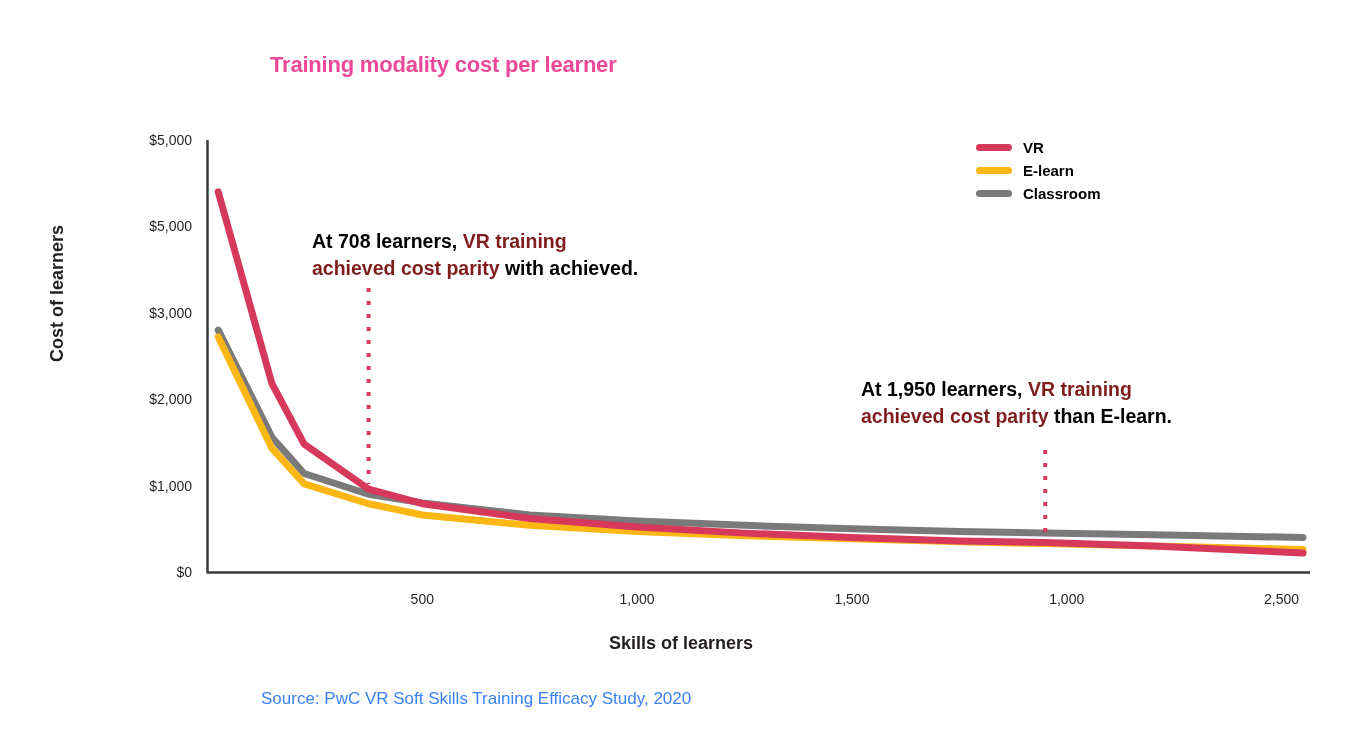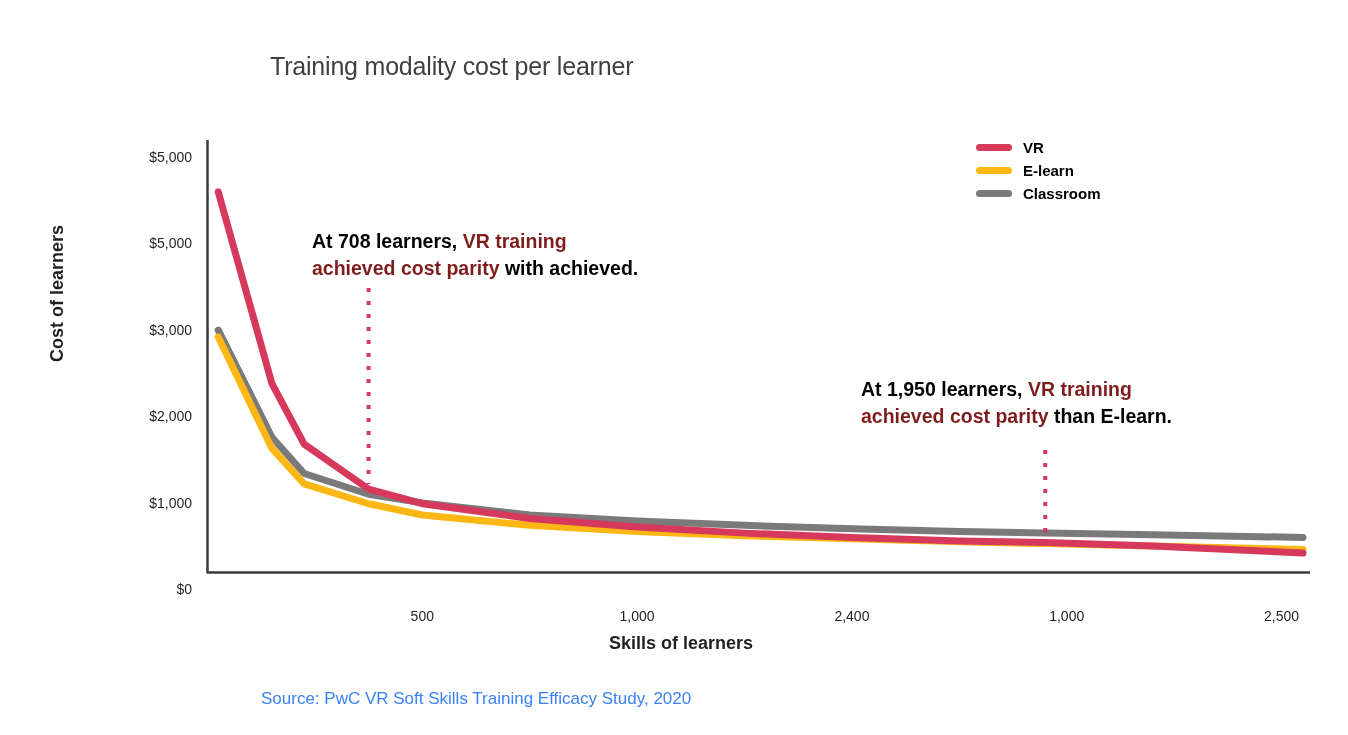--- a/index.html
+++ b/index.html
@@ -17,24 +17,24 @@
   }
   #stage {
     position: relative;
     width: 1348px;
     height: 735px;
   }
   .chart-title {
     position: absolute;
     left: 270px;
     top: 52px;
-    font-size: 25px;
-    font-weight: normal;
+    font-size: 22px;
+    font-weight: bold;
     letter-spacing: -0.2px;
-    color: #404040;
+    color: #ec4899;
     white-space: nowrap;
   }
   svg.plot {
     position: absolute;
     left: 0;
     top: 0;
   }
   .axis-title-y {
     position: absolute;
     left: -33px;
@@ -54,21 +54,20 @@
     text-align: center;
     font-size: 18px;
     font-weight: bold;
     color: #231f20;
   }
   .tick-label {
     position: absolute;
     font-size: 14px;
     color: #231f20;
     white-space: nowrap;
-    margin-top: 17px;
   }
   .ytick {
     text-align: right;
     transform: translateY(-50%);
   }
   .xtick {
     text-align: center;
     transform: translateX(-50%);
   }
   .legend {
@@ -149,21 +148,21 @@
       <div class="tick-label ytick" style="top: 572px; left: 120px; width: 72px;">$0</div>
       <div class="tick-label ytick" style="top: 485.6px; left: 120px; width: 72px;">$1,000</div>
       <div class="tick-label ytick" style="top: 399.2px; left: 120px; width: 72px;">$2,000</div>
       <div class="tick-label ytick" style="top: 312.8px; left: 120px; width: 72px;">$3,000</div>
       <div class="tick-label ytick" style="top: 226.4px; left: 120px; width: 72px;">$5,000</div>
       <div class="tick-label ytick" style="top: 140px; left: 120px; width: 72px;">$5,000</div>
     </div>
   <div id="xtick-layer">
       <div class="tick-label xtick" style="left: 422.304px; top: 591px;">500</div>
       <div class="tick-label xtick" style="left: 637.108px; top: 591px;">1,000</div>
-      <div class="tick-label xtick" style="left: 851.912px; top: 591px;">2,400</div>
+      <div class="tick-label xtick" style="left: 851.912px; top: 591px;">1,500</div>
       <div class="tick-label xtick" style="left: 1066.72px; top: 591px;">1,000</div>
       <div class="tick-label xtick" style="left: 1281.52px; top: 591px;">2,500</div>
     </div>
 
   <div class="legend">
     <div class="legend-row">
       <span class="legend-swatch" style="background:#D6395C"></span>
       <span class="legend-label">VR</span>
     </div>
     <div class="legend-row">

